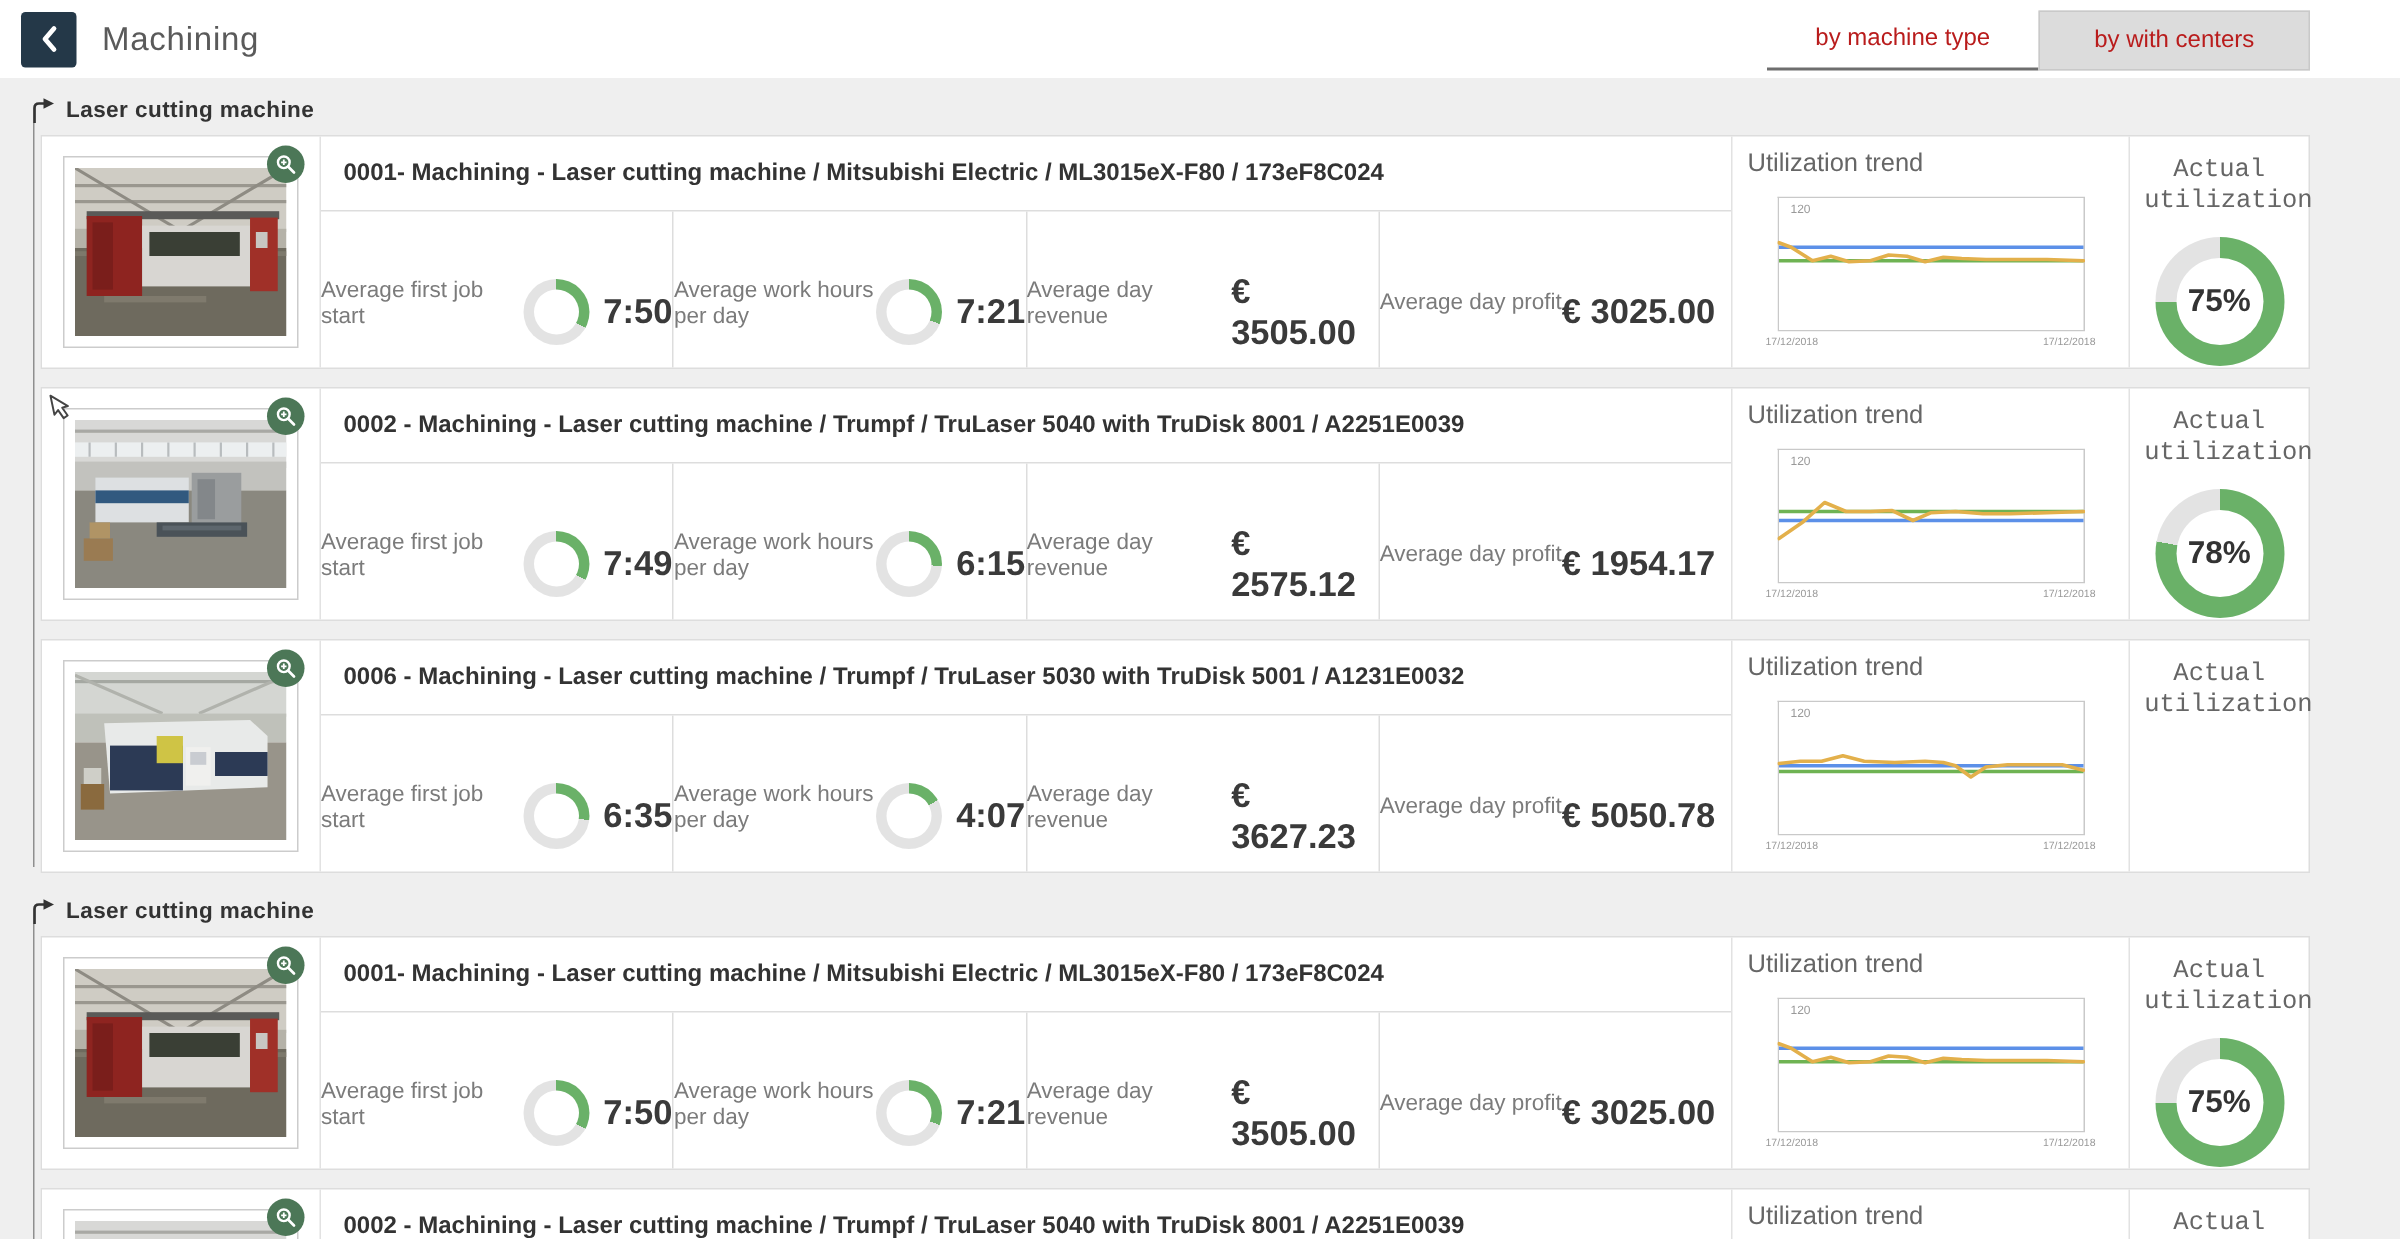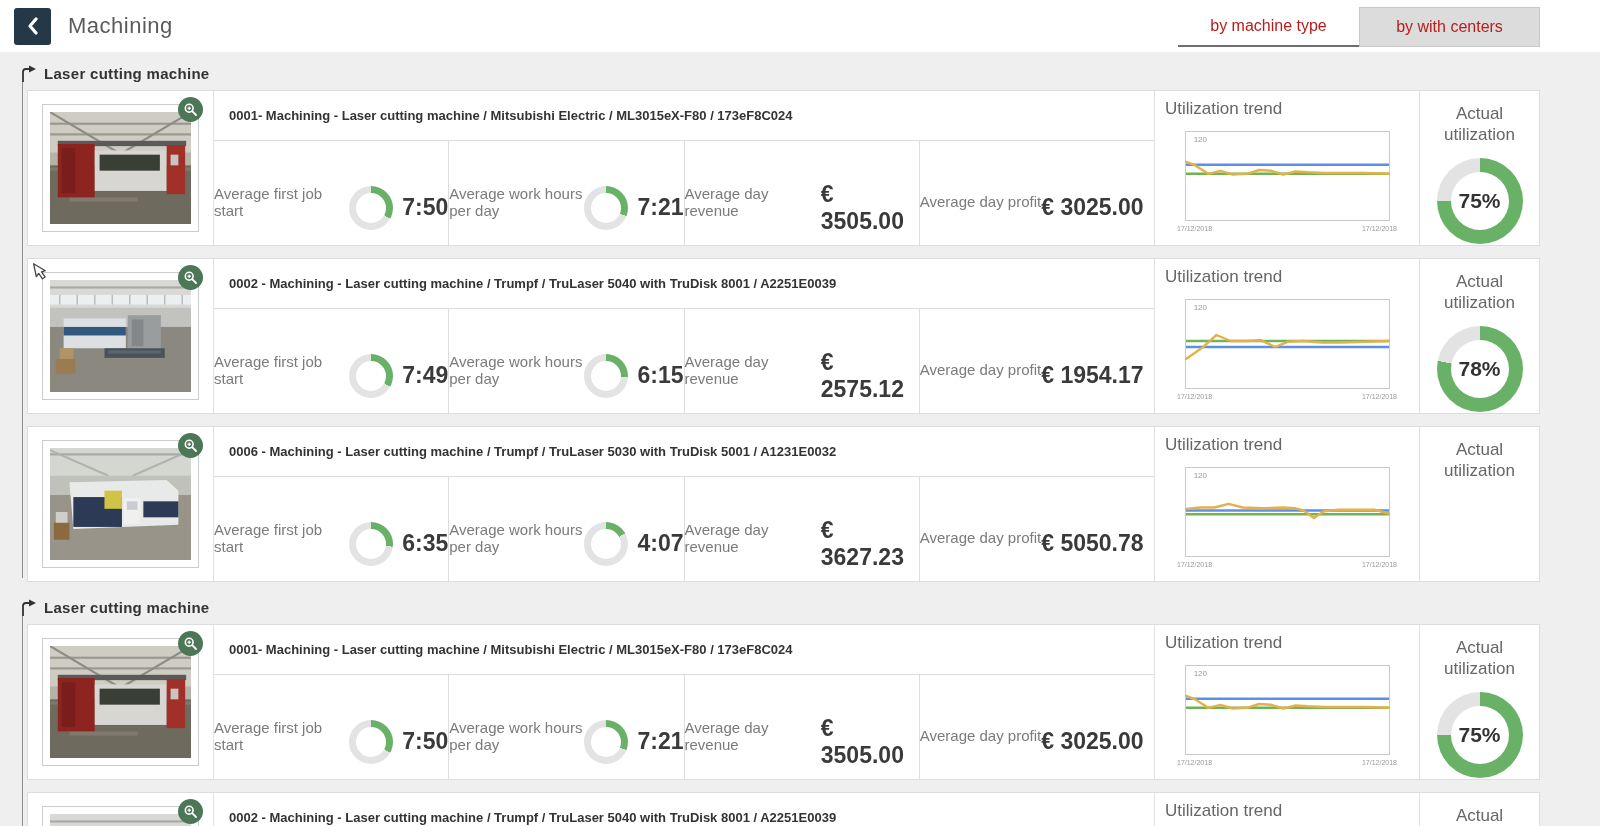--- a/index.html
+++ b/index.html
@@ -28,21 +28,21 @@
           border:1px solid #ddd; display:flex; }
   
   .photo-cell { width:185px; position:relative; padding:13px 14px; }
   .photo-frame { width:157px; height:128px; background:#fff; border:1px solid #ccc; padding:7px; }
   .photo-frame svg { display:block; width:100%; height:100%; }
   .magnifier { position:absolute; top:6px; right:10px; width:25px; height:25px; border-radius:50%;
                background:#4c7757; display:flex; align-items:center; justify-content:center; cursor:pointer; }
   
   .main-cell { flex:1; border-left:1px solid #e2e2e2; display:flex; flex-direction:column; }
   .title-row { height:50px; display:flex; align-items:center; padding-left:15px;
-               border-bottom:1px solid #ddd; font-size:13px; font-weight:bold; color:#333; }
+               border-bottom:1px solid #ddd; font-size:16px; font-weight:bold; color:#333; }
   .stats-row { flex:1; display:flex; }
   .stat-col { flex:1; display:flex; flex-direction:row; align-items:center; padding-top:17px; }
   .stat-col + .stat-col { border-left:1px solid #ddd; }
   .stat-label { font-size:15px; color:#7b7b7b; }
   .stat-value-row { display:flex; align-items:center; gap:9px; margin-top:12px; }
   .stat-value { font-size:23px; font-weight:bold; color:#3a3a3a; }
   
   .donut { position:relative; border-radius:50%; background:conic-gradient(var(--c) calc(var(--p)*1%), #e3e3e3 0); }
   .donut::after { content:""; position:absolute; border-radius:50%; background:#fff; inset:var(--t); }
   .donut-sm { width:44px; height:44px; --t:7px; --c:#6ab168; }
@@ -53,21 +53,21 @@
   .trend-cell { width:265px; border-left:1px solid #e2e2e2; position:relative; padding:8px 0 0 10px; }
   .trend-title { font-size:17px; color:#666; }
   .trend-plot { position:absolute; left:30px; top:40px; }
   .trend-plot svg { display:block; }
   .trend-ymax { position:absolute; right:212px; top:44px; font-size:8px; color:#999; }
   .trend-date-l { position:absolute; left:22px; top:134px; font-size:7px; color:#999; }
   .trend-date-r { position:absolute; right:22px; top:134px; font-size:7px; color:#999; }
   
   .util-cell { width:120px; border-left:1px solid #e2e2e2; display:flex; flex-direction:column;
                align-items:center; padding-top:12px; }
-  .util-label { font-size:17px; color:#666; text-align:center; line-height:1.25; width:100px; }
+  .util-label { font-size:17px; color:#666; text-align:center; line-height:1.25; width:100px;font-family:Liberation Mono, monospace; }
 
   .cursor-pointer-gfx { position:absolute; left:30px; top:262px; z-index:9; pointer-events:none; }
 </style>
 </head>
 <body>
 
 <div class="topbar">
   <div class="back-btn">
     <svg width="14" height="18" viewBox="0 0 14 18">
       <polyline points="10,2 4,9 10,16" fill="none" stroke="#ffffff" stroke-width="3.2" stroke-linecap="round" stroke-linejoin="round"></polyline>

